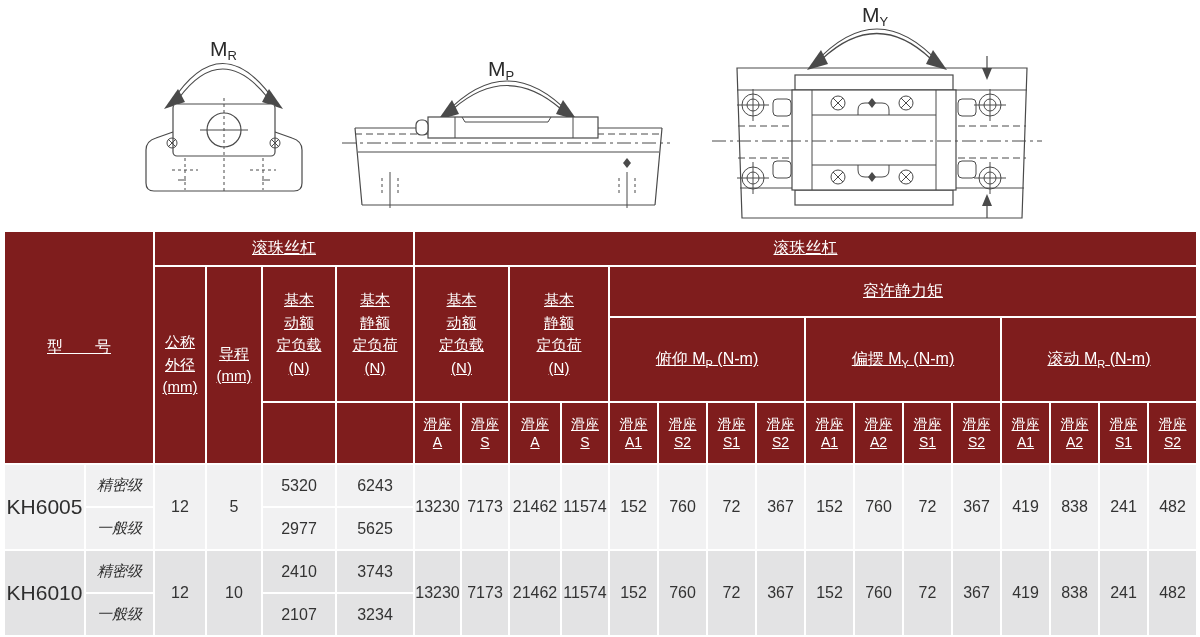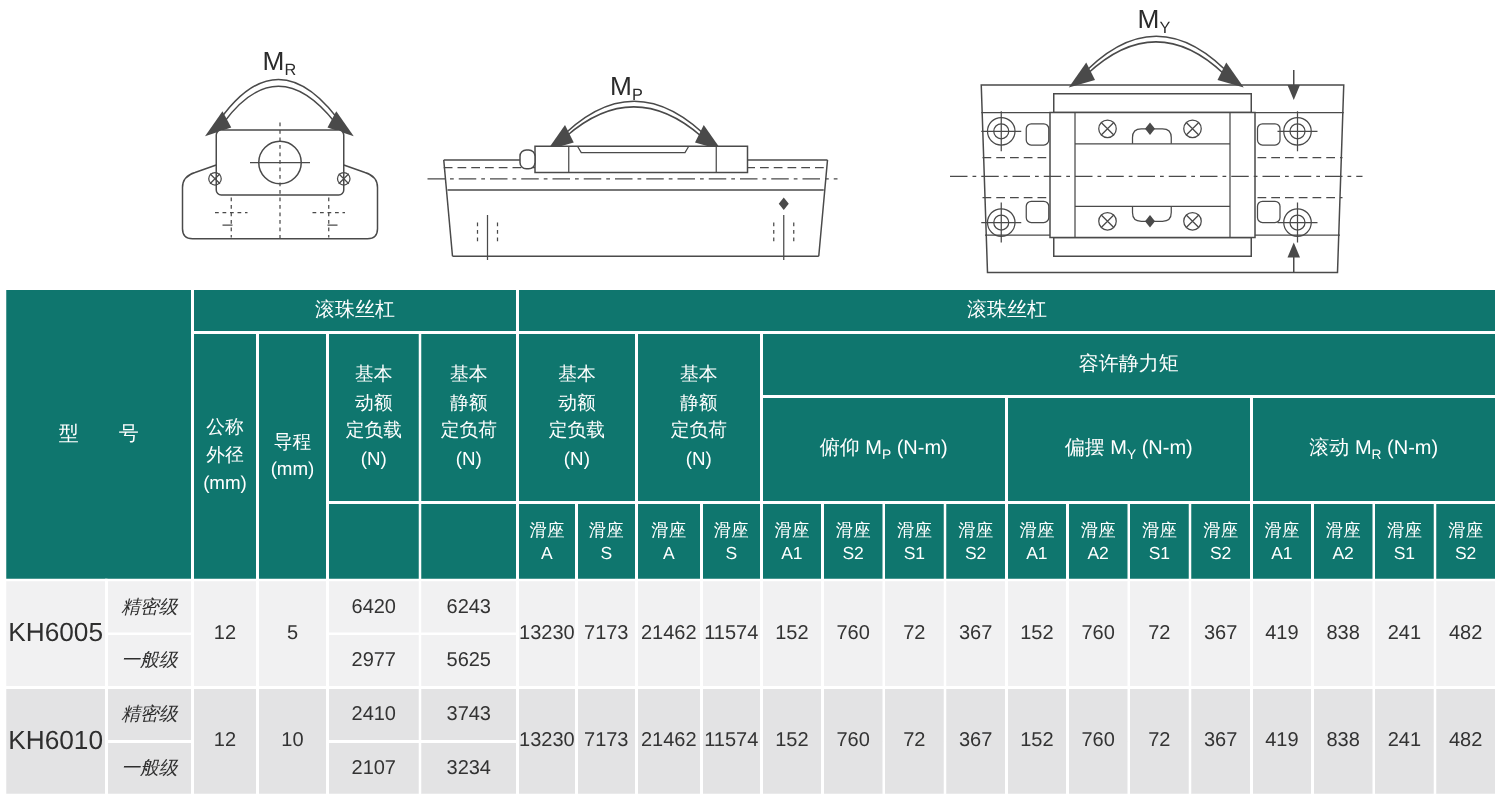--- a/index.html
+++ b/index.html
@@ -13,21 +13,21 @@
   .dash{stroke-dasharray:7 4;}
   .dashsm{stroke-dasharray:3 3;}
   .axis{stroke-dasharray:14 4 3 4;}
   .fillw{fill:#fff;}
   .solid{fill:#4a4a4a;stroke:none;}
   .mlabel{font-family:"Liberation Sans","DejaVu Sans",sans-serif;font-size:21px;fill:#2b2b2b;}
   .msub{font-size:13px;}
   
   table.spec{position:absolute;top:230px;left:3px;width:1194px;border-collapse:collapse;table-layout:fixed;}
   .spec th,.spec td{border:2px solid #fff;text-align:center;vertical-align:middle;padding:0;font-weight:normal;overflow:hidden;}
-  .hd{background:#0f766e;color:#fff;font-size:16px;}
+  .hd{background:#7f1d1d;color:#fff;font-size:16px;text-decoration:underline;}
   .pre{white-space:pre-line;font-size:15px;line-height:1.5;}
   .slider{font-size:14px;line-height:1.3;}
   .mom{font-size:16px;}
   sub.m{font-size:11px;}
   .block-a td{background:#f1f1f2;}
   .block-b td{background:#e3e3e4;}
   .d{color:#333;font-size:16px;}
   .model{font-size:21px;color:#2e2e2e;}
   .grade{font-size:15px;color:#2e2e2e;font-style:italic;}
 </style>
@@ -91,21 +91,21 @@
       <g>
         <rect class="ln fillw" x="88" y="69" width="170" height="21"></rect>
         <path class="lnthin" d="M 115 69 V 90 M 233 69 V 90"></path>
         <path class="lnthin" d="M 122 69 L 125 74 H 208 L 211 69"></path>
         <rect class="ln fillw" x="76" y="72" width="12" height="15" rx="5"></rect>
       </g>
       <path class="lnthin axis" d="M 2 95 H 330"></path>
     </svg>
   </div>
 
-  <div class="diagram" style="left:758px;top:0px;">
+  <div class="diagram" style="left:710px;top:0px;">
     <svg width="335" height="228" viewBox="0 0 335 228">
       <g>
         <path class="ln" d="M 104 64 Q 167 -6 230 64"></path>
         <path class="ln" d="M 112 59 Q 167 8 221 59"></path>
         <polygon class="solid" points="97,70 111,50 118,64"></polygon>
         <polygon class="solid" points="237,70 223,50 216,64"></polygon>
       </g>
       <text class="mlabel" x="152" y="22"><tspan>M</tspan><tspan class="msub" dy="4">Y</tspan></text>
       <g>
         <polygon class="ln" points="27,68 317,68 312,218 32,218"></polygon>
@@ -262,21 +262,21 @@
       <th class="hd slider"><span>滑座</span><br><span>S2</span></th>
     </tr>
 
     </tbody>
       <tbody class="block-a">
     <tr style="height:43px">
       <td class="model" rowspan="2">KH6005</td>
       <td class="grade">精密级</td>
       <td class="d" rowspan="2">12</td>
       <td class="d" rowspan="2">5</td>
-      <td class="d">6420</td>
+      <td class="d">5320</td>
       <td class="d">6243</td>
       <td class="d" rowspan="2">13230</td>
       <td class="d" rowspan="2">7173</td>
       <td class="d" rowspan="2">21462</td>
       <td class="d" rowspan="2">11574</td>
       <td class="d" rowspan="2">152</td>
       <td class="d" rowspan="2">760</td>
       <td class="d" rowspan="2">72</td>
       <td class="d" rowspan="2">367</td>
       <td class="d" rowspan="2">152</td>

